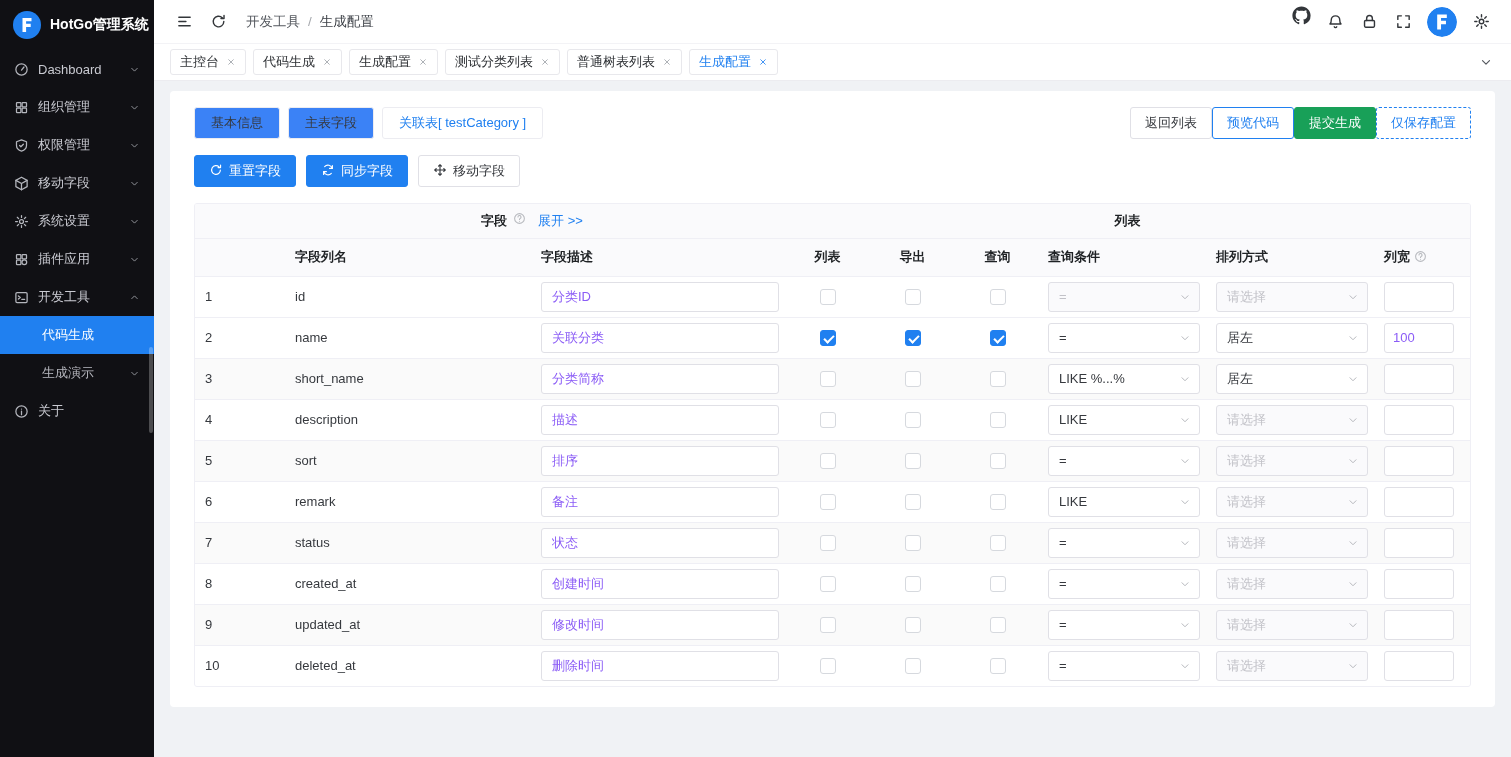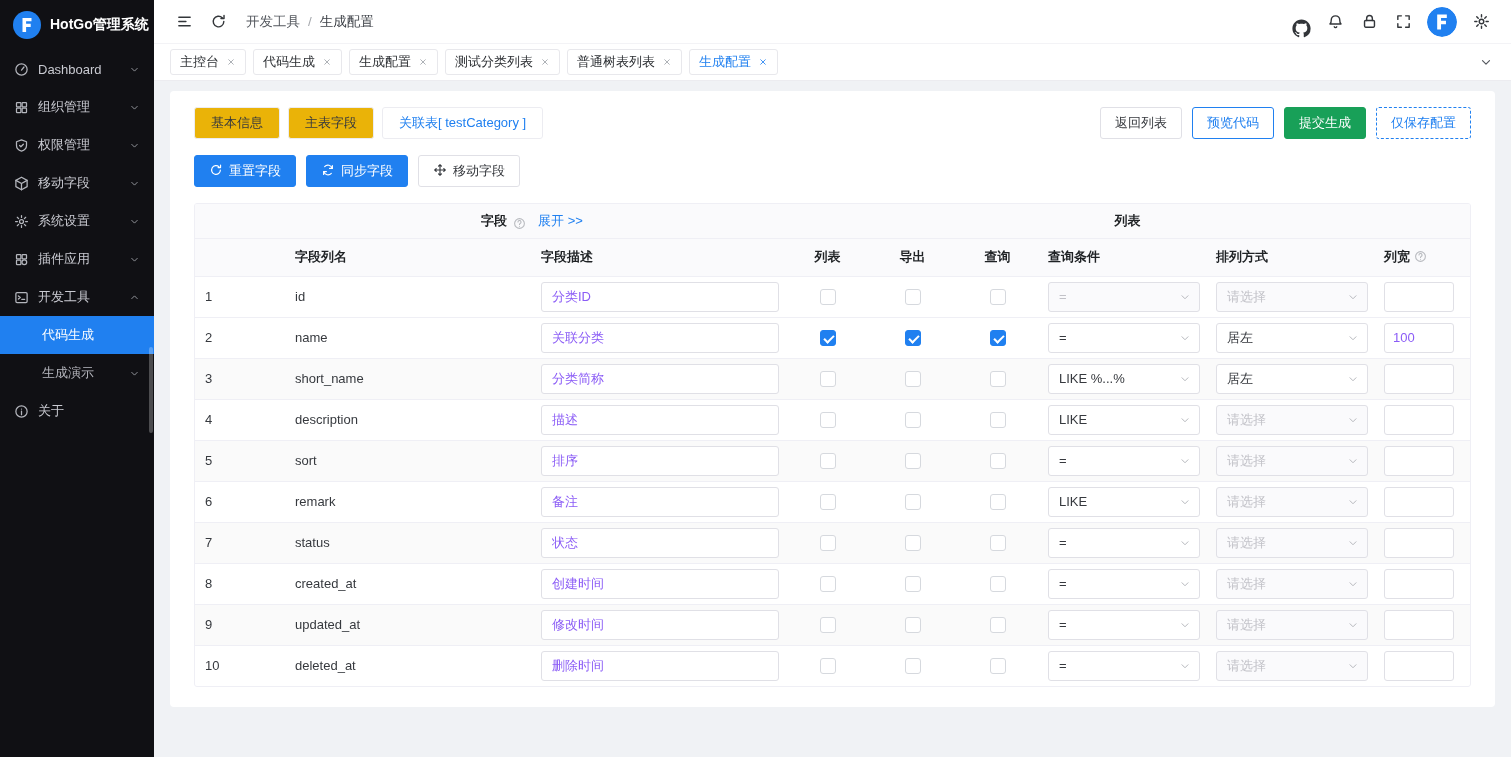--- a/index.html
+++ b/index.html
@@ -47,39 +47,39 @@
   .chip.active .chip-x{color:#2080f0}
   .tabs-more{width:26px;height:26px;display:flex;align-items:center;justify-content:center;color:#55595f;cursor:pointer}
   .tabs-more svg{width:14px;height:14px}
 
   
   .content{flex:1;background:#f0f2f5;padding:10px 16px}
   .card{background:#fff;border-radius:4px;padding:16px 24px;height:616px;overflow:hidden}
 
   .card-head{display:flex;align-items:center;margin-bottom:16px}
   .ptabs{display:flex;align-items:center}
-  .ptab{height:32px;padding:0 16px;display:inline-flex;align-items:center;background:#eab308;border:1px solid #ececf1;border-radius:3px;margin-right:8px;cursor:pointer;color:#36393e;font-size:13px;font-family:inherit}
+  .ptab{height:32px;padding:0 16px;display:inline-flex;align-items:center;background:#3b82f6;border:1px solid #ececf1;border-radius:3px;margin-right:8px;cursor:pointer;color:#36393e;font-size:13px;font-family:inherit}
   .ptab.active{background:#fff;color:#2080f0}
 
-  .btn{height:32px;padding:0 14px;border:1px solid #e0e0e6;background:#fff;border-radius:3px;font-size:13px;color:#36393e;cursor:pointer;display:inline-flex;align-items:center;gap:6px;font-family:inherit;margin-left:10px;white-space:nowrap}
+  .btn{height:32px;padding:0 14px;border:1px solid #e0e0e6;background:#fff;border-radius:3px;font-size:13px;color:#36393e;cursor:pointer;display:inline-flex;align-items:center;gap:6px;font-family:inherit;white-space:nowrap}
   .btn svg{width:14px;height:14px}
   .btn-blue{background:#2080f0;border-color:#2080f0;color:#fff}
   .btn-blue-ghost{color:#2080f0;border-color:#2080f0}
   .btn-green{background:#18a058;border-color:#18a058;color:#fff}
   .btn-dashed{color:#2080f0;border:1px dashed #2080f0}
   .actions{display:flex;align-items:center;margin-bottom:16px}
   .actions .btn{margin-left:0;margin-right:10px}
 
   
   .tablewrap{border:1px solid #efeff5;border-radius:3px;overflow:hidden}
   table{width:100%;border-collapse:collapse;table-layout:fixed}
   thead th{background:#fafafc;color:#1f2225;border-bottom:1px solid #efeff5;text-align:left;font-weight:600;font-size:13px}
   .group-row th{height:34px}
   .cols-row th{height:38px}
-  .gh{display:flex;align-items:flex-end;justify-content:center;gap:6px}
+  .gh{display:flex;align-items:flex-start;justify-content:center;gap:6px}
   .help{display:inline-flex;color:#b8babf;cursor:pointer;vertical-align:-2px;margin-left:4px}
   .help svg{width:13px;height:13px}
   .gh .help{margin-left:0}
   .expand-link{color:#2080f0;font-weight:400;cursor:pointer;text-decoration:none;margin-left:6px}
   .th-center{text-align:center}
   tbody td{height:41px;border-bottom:1px solid #efeff5;padding:0;font-size:13px;color:#36393e}
   tbody tr:last-child td{border-bottom:none}
   tbody tr:nth-child(2n+3){background:#fafafa}
   .p16{padding-left:16px}
   .p8{padding-left:8px}

